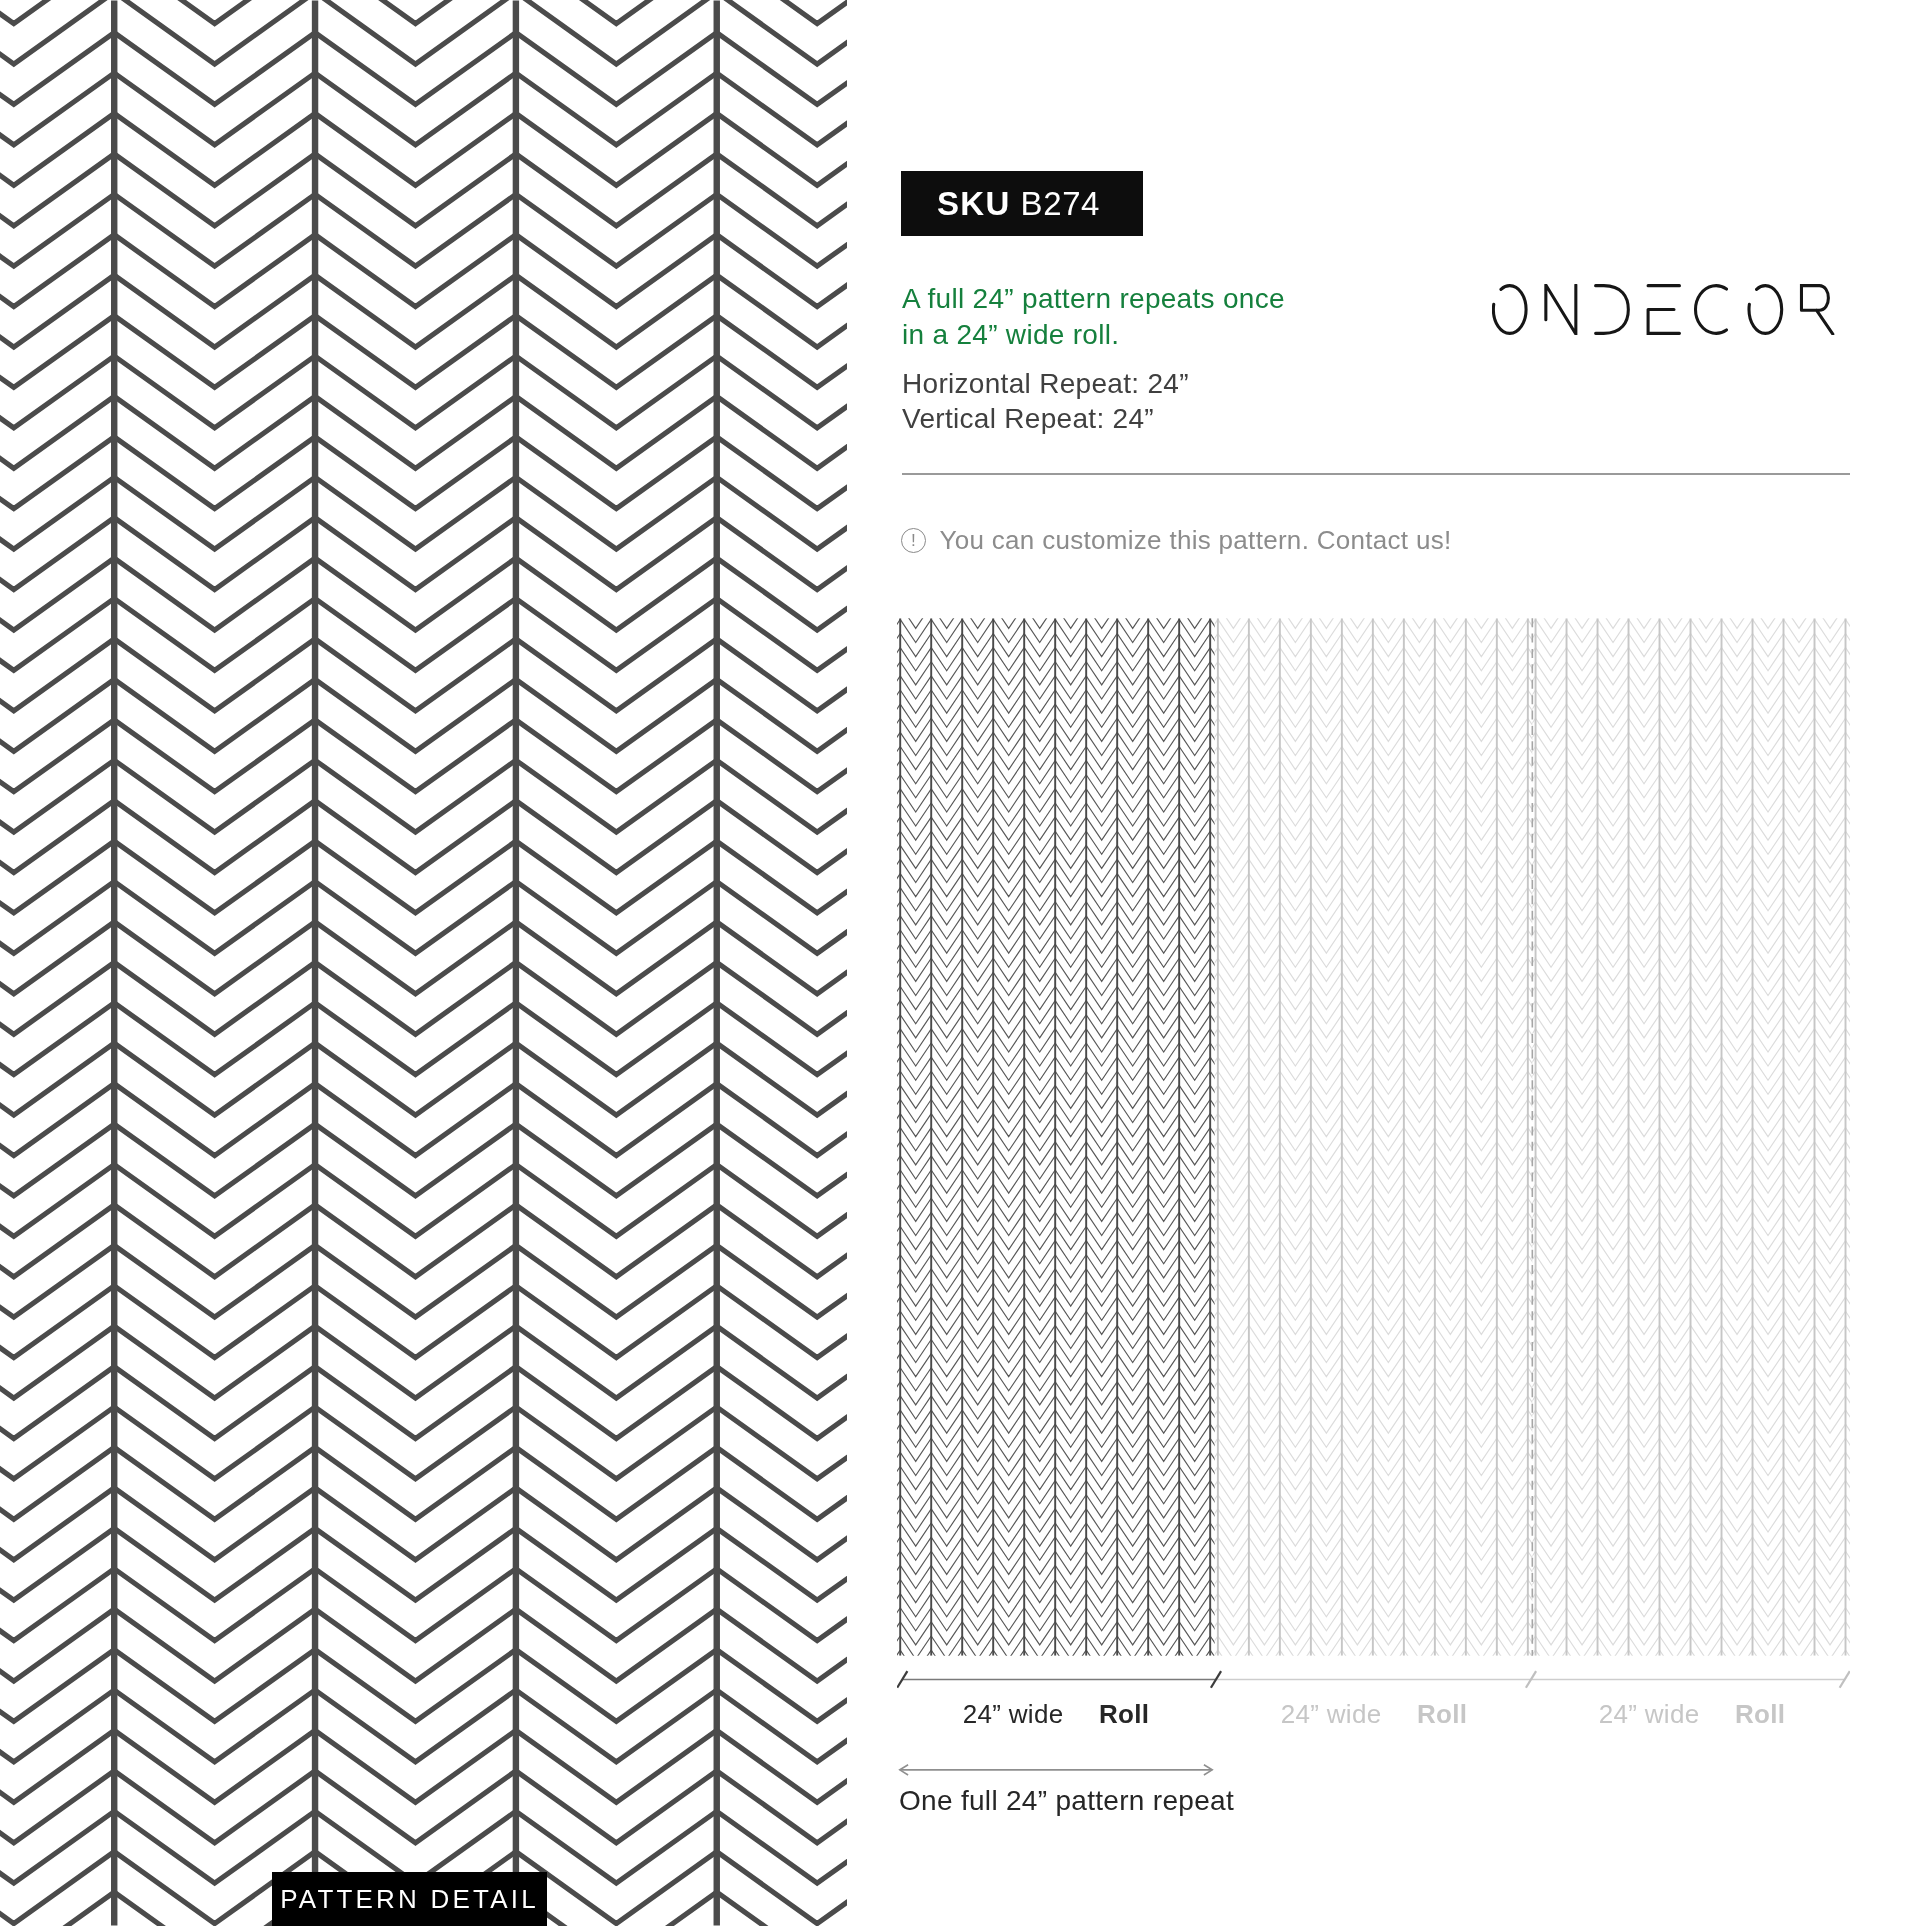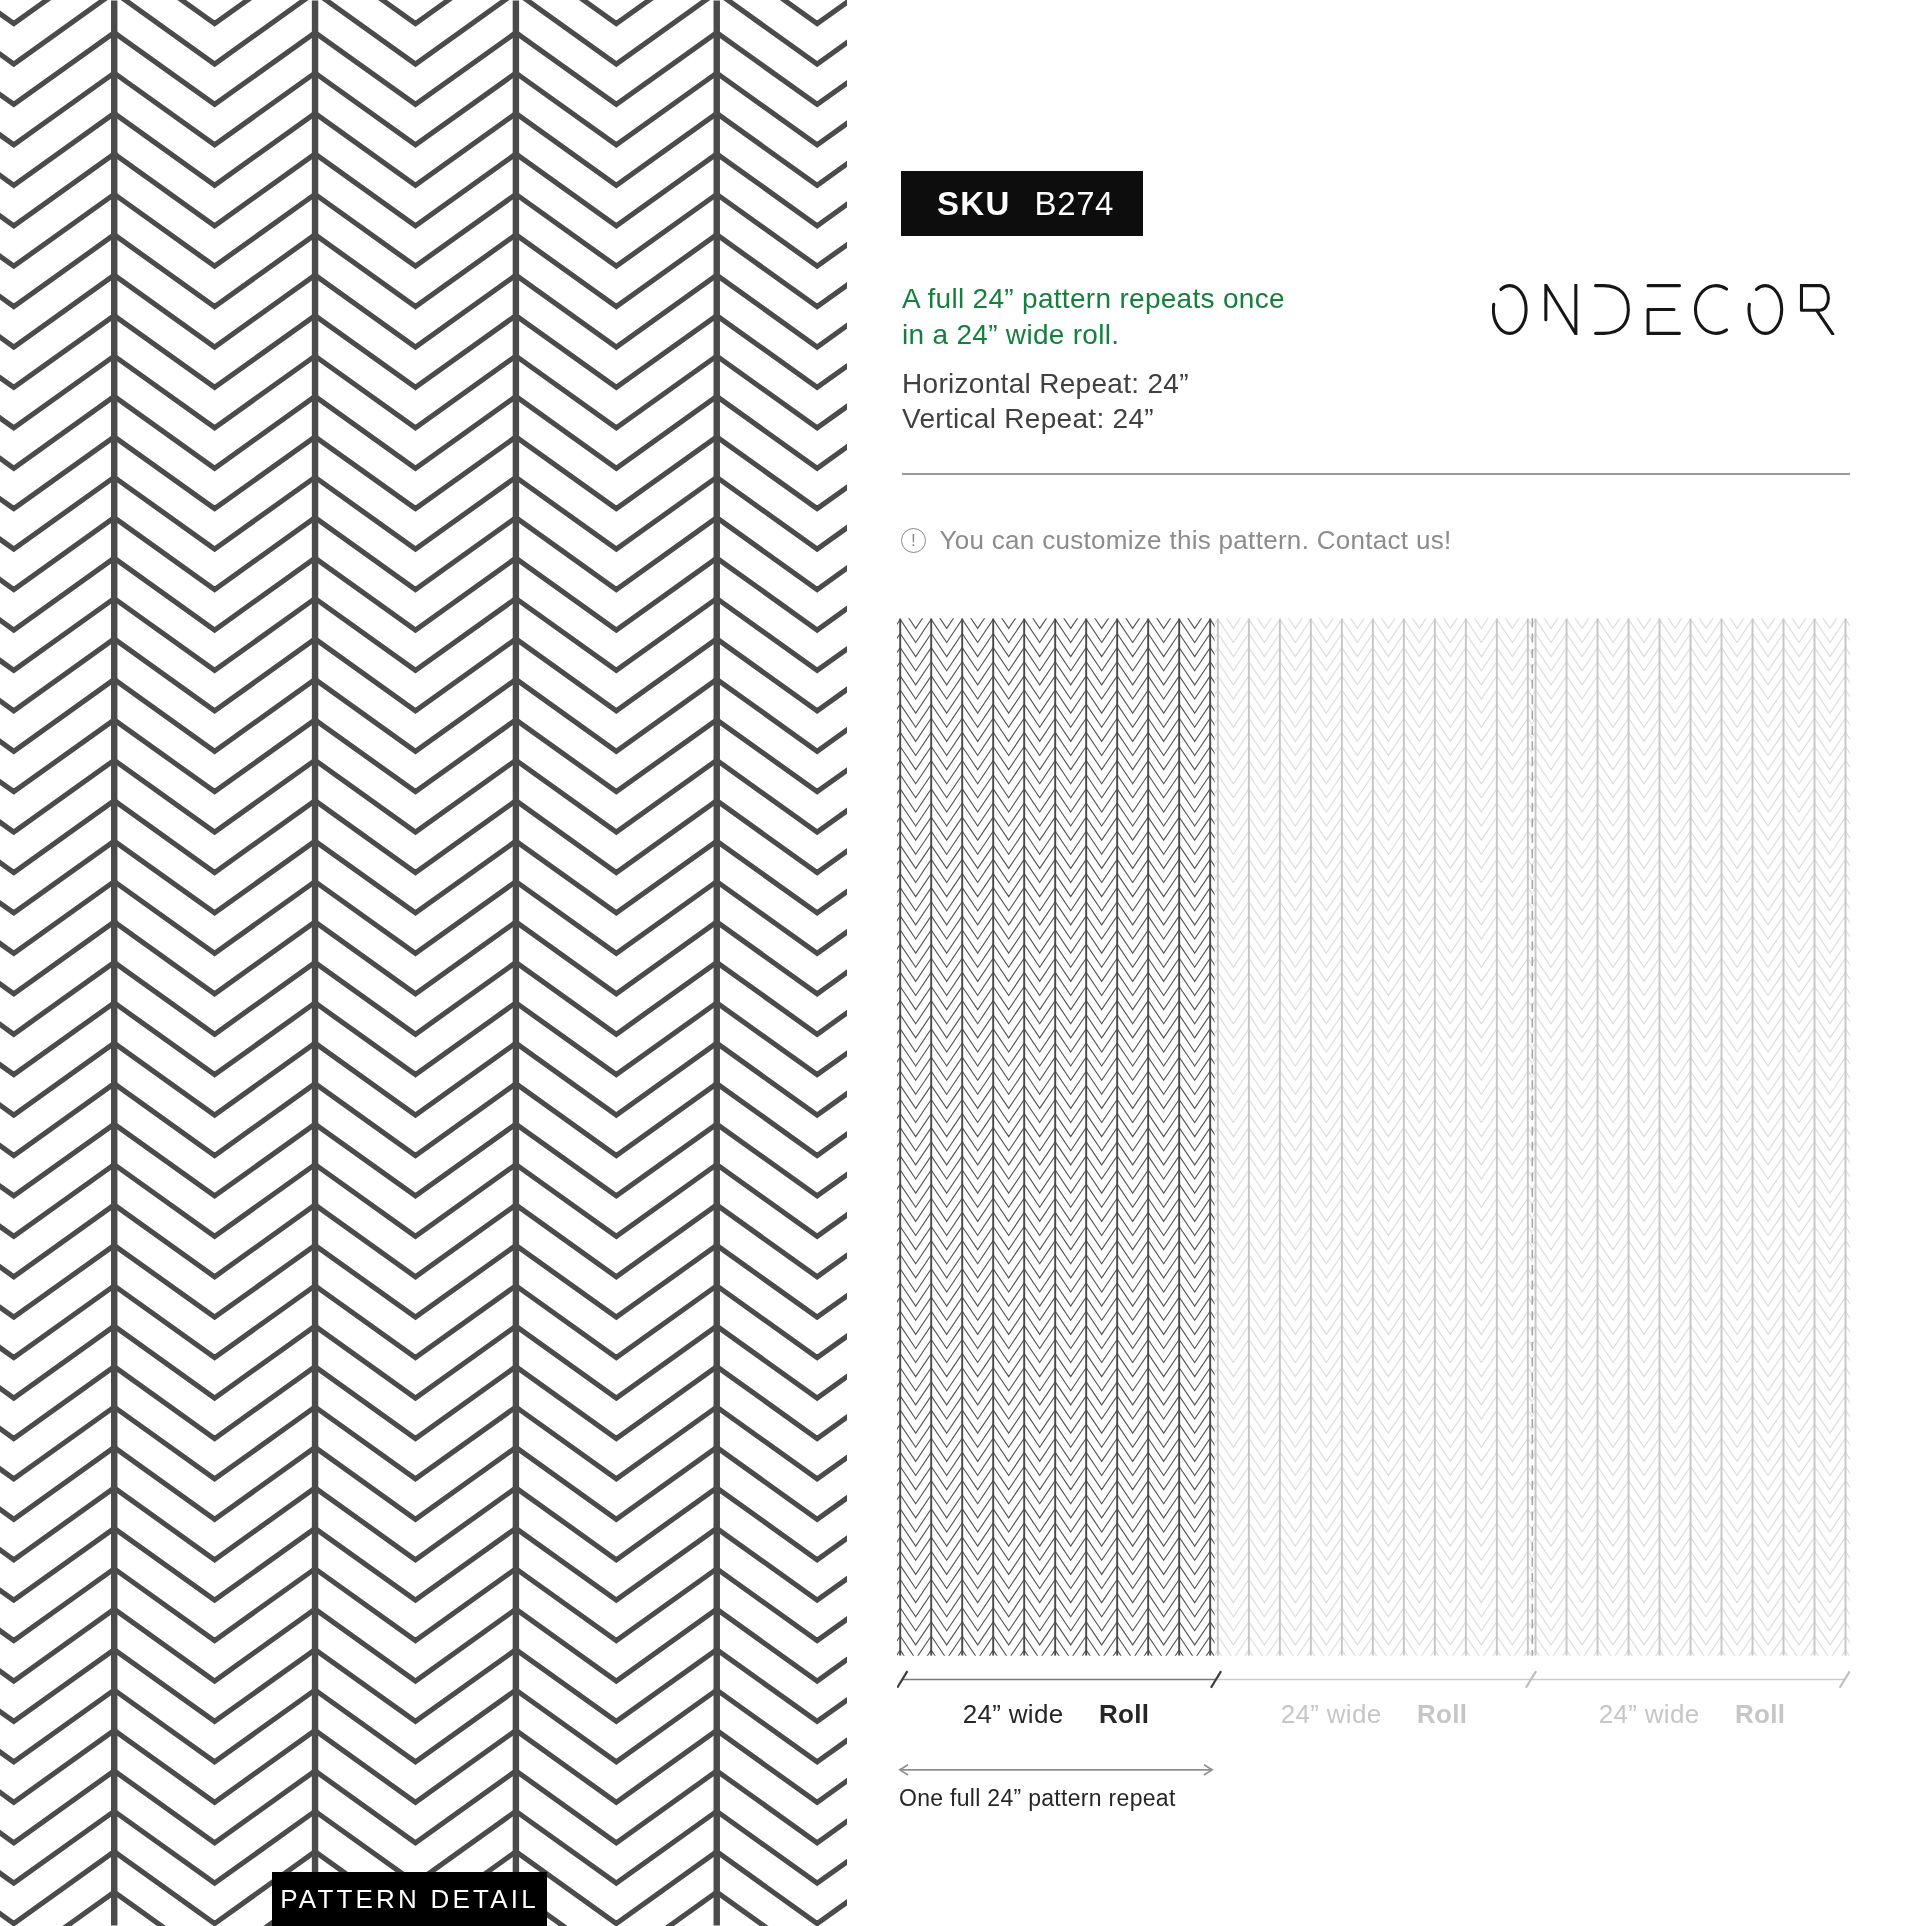--- a/index.html
+++ b/index.html
@@ -12,21 +12,21 @@
 
   
   #pattern-detail-badge{left:272px;top:1872px;width:275px;height:54px;background:#000000;
     color:#ffffff;display:flex;align-items:center;justify-content:center;
     font-size:26px;letter-spacing:3.2px;font-weight:400;}
 
   
   #sku-badge{left:901px;top:171px;width:242px;height:65px;background:#0d0d0d;color:#fff;
     display:flex;align-items:center;padding-left:36px;box-sizing:border-box;font-size:33px;}
   #sku-badge .sku-label{font-weight:700;letter-spacing:1.3px;}
-  #sku-badge .sku-value{font-weight:400;margin-left:24px;letter-spacing:0.6px;}
+  #sku-badge .sku-value{font-weight:400;margin-left:10px;letter-spacing:0.6px;}
 
   
   #desc{left:902px;top:281px;font-size:28px;line-height:36px;color:#15803d;letter-spacing:0.3px;}
   #repeats{left:902px;top:366px;font-size:28px;line-height:35px;color:#404040;letter-spacing:0.3px;}
 
   
   #logo{left:1492px;top:284px;width:349px;height:51px;}
 
   
   #divider{left:902px;top:473px;width:948px;height:1.9px;background:#9a9a9a;}
@@ -39,21 +39,21 @@
   #notice .notice-text{margin-left:13.5px;font-size:26px;letter-spacing:0.3px;text-align:right;}
 
   
   #preview{left:897px;top:618px;width:953px;height:1038px;}
   #roll-arrows{left:897px;top:1668px;width:953px;height:28px;}
   .roll-label{top:1699px;width:318px;text-align:center;font-size:26px;letter-spacing:0.3px;}
   .roll-label .lbl-bold{font-weight:700;margin-left:28px;}
   .roll-label.active{color:#262626;}
   .roll-label.inactive{color:#c6c6c6;}
   #repeat-arrow{left:897px;top:1759px;width:318px;height:23px;}
-  #repeat-caption{left:899px;top:1785px;font-size:23px;color:#262626;letter-spacing:0.3px;}
+  #repeat-caption{left:899px;top:1785px;font-size:28px;color:#262626;letter-spacing:0.3px;}
 </style>
 </head>
 <body>
 
 <div id="stage">
 
   <svg id="big-pattern" class="abs" width="847" height="1926" viewBox="0 0 1320 3000">
       <path d="M-135,-202 L21.5,-90 L178,-202 M-135,-139 L21.5,-27 L178,-139 M-135,-76 L21.5,36 L178,-76 M-135,-13 L21.5,99 L178,-13 M-135,50 L21.5,162 L178,50 M-135,113 L21.5,225 L178,113 M-135,176 L21.5,288 L178,176 M-135,239 L21.5,351 L178,239 M-135,302 L21.5,414 L178,302 M-135,365 L21.5,477 L178,365 M-135,428 L21.5,540 L178,428 M-135,491 L21.5,603 L178,491 M-135,554 L21.5,666 L178,554 M-135,617 L21.5,729 L178,617 M-135,680 L21.5,792 L178,680 M-135,743 L21.5,855 L178,743 M-135,806 L21.5,918 L178,806 M-135,869 L21.5,981 L178,869 M-135,932 L21.5,1044 L178,932 M-135,995 L21.5,1107 L178,995 M-135,1058 L21.5,1170 L178,1058 M-135,1121 L21.5,1233 L178,1121 M-135,1184 L21.5,1296 L178,1184 M-135,1247 L21.5,1359 L178,1247 M-135,1310 L21.5,1422 L178,1310 M-135,1373 L21.5,1485 L178,1373 M-135,1436 L21.5,1548 L178,1436 M-135,1499 L21.5,1611 L178,1499 M-135,1562 L21.5,1674 L178,1562 M-135,1625 L21.5,1737 L178,1625 M-135,1688 L21.5,1800 L178,1688 M-135,1751 L21.5,1863 L178,1751 M-135,1814 L21.5,1926 L178,1814 M-135,1877 L21.5,1989 L178,1877 M-135,1940 L21.5,2052 L178,1940 M-135,2003 L21.5,2115 L178,2003 M-135,2066 L21.5,2178 L178,2066 M-135,2129 L21.5,2241 L178,2129 M-135,2192 L21.5,2304 L178,2192 M-135,2255 L21.5,2367 L178,2255 M-135,2318 L21.5,2430 L178,2318 M-135,2381 L21.5,2493 L178,2381 M-135,2444 L21.5,2556 L178,2444 M-135,2507 L21.5,2619 L178,2507 M-135,2570 L21.5,2682 L178,2570 M-135,2633 L21.5,2745 L178,2633 M-135,2696 L21.5,2808 L178,2696 M-135,2759 L21.5,2871 L178,2759 M-135,2822 L21.5,2934 L178,2822 M-135,2885 L21.5,2997 L178,2885 M-135,2948 L21.5,3060 L178,2948 M-135,3011 L21.5,3123 L178,3011 M-135,3074 L21.5,3186 L178,3074 M178,-202 L334.5,-90 L491,-202 M178,-139 L334.5,-27 L491,-139 M178,-76 L334.5,36 L491,-76 M178,-13 L334.5,99 L491,-13 M178,50 L334.5,162 L491,50 M178,113 L334.5,225 L491,113 M178,176 L334.5,288 L491,176 M178,239 L334.5,351 L491,239 M178,302 L334.5,414 L491,302 M178,365 L334.5,477 L491,365 M178,428 L334.5,540 L491,428 M178,491 L334.5,603 L491,491 M178,554 L334.5,666 L491,554 M178,617 L334.5,729 L491,617 M178,680 L334.5,792 L491,680 M178,743 L334.5,855 L491,743 M178,806 L334.5,918 L491,806 M178,869 L334.5,981 L491,869 M178,932 L334.5,1044 L491,932 M178,995 L334.5,1107 L491,995 M178,1058 L334.5,1170 L491,1058 M178,1121 L334.5,1233 L491,1121 M178,1184 L334.5,1296 L491,1184 M178,1247 L334.5,1359 L491,1247 M178,1310 L334.5,1422 L491,1310 M178,1373 L334.5,1485 L491,1373 M178,1436 L334.5,1548 L491,1436 M178,1499 L334.5,1611 L491,1499 M178,1562 L334.5,1674 L491,1562 M178,1625 L334.5,1737 L491,1625 M178,1688 L334.5,1800 L491,1688 M178,1751 L334.5,1863 L491,1751 M178,1814 L334.5,1926 L491,1814 M178,1877 L334.5,1989 L491,1877 M178,1940 L334.5,2052 L491,1940 M178,2003 L334.5,2115 L491,2003 M178,2066 L334.5,2178 L491,2066 M178,2129 L334.5,2241 L491,2129 M178,2192 L334.5,2304 L491,2192 M178,2255 L334.5,2367 L491,2255 M178,2318 L334.5,2430 L491,2318 M178,2381 L334.5,2493 L491,2381 M178,2444 L334.5,2556 L491,2444 M178,2507 L334.5,2619 L491,2507 M178,2570 L334.5,2682 L491,2570 M178,2633 L334.5,2745 L491,2633 M178,2696 L334.5,2808 L491,2696 M178,2759 L334.5,2871 L491,2759 M178,2822 L334.5,2934 L491,2822 M178,2885 L334.5,2997 L491,2885 M178,2948 L334.5,3060 L491,2948 M178,3011 L334.5,3123 L491,3011 M178,3074 L334.5,3186 L491,3074 M491,-202 L647.5,-90 L804,-202 M491,-139 L647.5,-27 L804,-139 M491,-76 L647.5,36 L804,-76 M491,-13 L647.5,99 L804,-13 M491,50 L647.5,162 L804,50 M491,113 L647.5,225 L804,113 M491,176 L647.5,288 L804,176 M491,239 L647.5,351 L804,239 M491,302 L647.5,414 L804,302 M491,365 L647.5,477 L804,365 M491,428 L647.5,540 L804,428 M491,491 L647.5,603 L804,491 M491,554 L647.5,666 L804,554 M491,617 L647.5,729 L804,617 M491,680 L647.5,792 L804,680 M491,743 L647.5,855 L804,743 M491,806 L647.5,918 L804,806 M491,869 L647.5,981 L804,869 M491,932 L647.5,1044 L804,932 M491,995 L647.5,1107 L804,995 M491,1058 L647.5,1170 L804,1058 M491,1121 L647.5,1233 L804,1121 M491,1184 L647.5,1296 L804,1184 M491,1247 L647.5,1359 L804,1247 M491,1310 L647.5,1422 L804,1310 M491,1373 L647.5,1485 L804,1373 M491,1436 L647.5,1548 L804,1436 M491,1499 L647.5,1611 L804,1499 M491,1562 L647.5,1674 L804,1562 M491,1625 L647.5,1737 L804,1625 M491,1688 L647.5,1800 L804,1688 M491,1751 L647.5,1863 L804,1751 M491,1814 L647.5,1926 L804,1814 M491,1877 L647.5,1989 L804,1877 M491,1940 L647.5,2052 L804,1940 M491,2003 L647.5,2115 L804,2003 M491,2066 L647.5,2178 L804,2066 M491,2129 L647.5,2241 L804,2129 M491,2192 L647.5,2304 L804,2192 M491,2255 L647.5,2367 L804,2255 M491,2318 L647.5,2430 L804,2318 M491,2381 L647.5,2493 L804,2381 M491,2444 L647.5,2556 L804,2444 M491,2507 L647.5,2619 L804,2507 M491,2570 L647.5,2682 L804,2570 M491,2633 L647.5,2745 L804,2633 M491,2696 L647.5,2808 L804,2696 M491,2759 L647.5,2871 L804,2759 M491,2822 L647.5,2934 L804,2822 M491,2885 L647.5,2997 L804,2885 M491,2948 L647.5,3060 L804,2948 M491,3011 L647.5,3123 L804,3011 M491,3074 L647.5,3186 L804,3074 M804,-202 L960.5,-90 L1117,-202 M804,-139 L960.5,-27 L1117,-139 M804,-76 L960.5,36 L1117,-76 M804,-13 L960.5,99 L1117,-13 M804,50 L960.5,162 L1117,50 M804,113 L960.5,225 L1117,113 M804,176 L960.5,288 L1117,176 M804,239 L960.5,351 L1117,239 M804,302 L960.5,414 L1117,302 M804,365 L960.5,477 L1117,365 M804,428 L960.5,540 L1117,428 M804,491 L960.5,603 L1117,491 M804,554 L960.5,666 L1117,554 M804,617 L960.5,729 L1117,617 M804,680 L960.5,792 L1117,680 M804,743 L960.5,855 L1117,743 M804,806 L960.5,918 L1117,806 M804,869 L960.5,981 L1117,869 M804,932 L960.5,1044 L1117,932 M804,995 L960.5,1107 L1117,995 M804,1058 L960.5,1170 L1117,1058 M804,1121 L960.5,1233 L1117,1121 M804,1184 L960.5,1296 L1117,1184 M804,1247 L960.5,1359 L1117,1247 M804,1310 L960.5,1422 L1117,1310 M804,1373 L960.5,1485 L1117,1373 M804,1436 L960.5,1548 L1117,1436 M804,1499 L960.5,1611 L1117,1499 M804,1562 L960.5,1674 L1117,1562 M804,1625 L960.5,1737 L1117,1625 M804,1688 L960.5,1800 L1117,1688 M804,1751 L960.5,1863 L1117,1751 M804,1814 L960.5,1926 L1117,1814 M804,1877 L960.5,1989 L1117,1877 M804,1940 L960.5,2052 L1117,1940 M804,2003 L960.5,2115 L1117,2003 M804,2066 L960.5,2178 L1117,2066 M804,2129 L960.5,2241 L1117,2129 M804,2192 L960.5,2304 L1117,2192 M804,2255 L960.5,2367 L1117,2255 M804,2318 L960.5,2430 L1117,2318 M804,2381 L960.5,2493 L1117,2381 M804,2444 L960.5,2556 L1117,2444 M804,2507 L960.5,2619 L1117,2507 M804,2570 L960.5,2682 L1117,2570 M804,2633 L960.5,2745 L1117,2633 M804,2696 L960.5,2808 L1117,2696 M804,2759 L960.5,2871 L1117,2759 M804,2822 L960.5,2934 L1117,2822 M804,2885 L960.5,2997 L1117,2885 M804,2948 L960.5,3060 L1117,2948 M804,3011 L960.5,3123 L1117,3011 M804,3074 L960.5,3186 L1117,3074 M1117,-202 L1273.5,-90 L1430,-202 M1117,-139 L1273.5,-27 L1430,-139 M1117,-76 L1273.5,36 L1430,-76 M1117,-13 L1273.5,99 L1430,-13 M1117,50 L1273.5,162 L1430,50 M1117,113 L1273.5,225 L1430,113 M1117,176 L1273.5,288 L1430,176 M1117,239 L1273.5,351 L1430,239 M1117,302 L1273.5,414 L1430,302 M1117,365 L1273.5,477 L1430,365 M1117,428 L1273.5,540 L1430,428 M1117,491 L1273.5,603 L1430,491 M1117,554 L1273.5,666 L1430,554 M1117,617 L1273.5,729 L1430,617 M1117,680 L1273.5,792 L1430,680 M1117,743 L1273.5,855 L1430,743 M1117,806 L1273.5,918 L1430,806 M1117,869 L1273.5,981 L1430,869 M1117,932 L1273.5,1044 L1430,932 M1117,995 L1273.5,1107 L1430,995 M1117,1058 L1273.5,1170 L1430,1058 M1117,1121 L1273.5,1233 L1430,1121 M1117,1184 L1273.5,1296 L1430,1184 M1117,1247 L1273.5,1359 L1430,1247 M1117,1310 L1273.5,1422 L1430,1310 M1117,1373 L1273.5,1485 L1430,1373 M1117,1436 L1273.5,1548 L1430,1436 M1117,1499 L1273.5,1611 L1430,1499 M1117,1562 L1273.5,1674 L1430,1562 M1117,1625 L1273.5,1737 L1430,1625 M1117,1688 L1273.5,1800 L1430,1688 M1117,1751 L1273.5,1863 L1430,1751 M1117,1814 L1273.5,1926 L1430,1814 M1117,1877 L1273.5,1989 L1430,1877 M1117,1940 L1273.5,2052 L1430,1940 M1117,2003 L1273.5,2115 L1430,2003 M1117,2066 L1273.5,2178 L1430,2066 M1117,2129 L1273.5,2241 L1430,2129 M1117,2192 L1273.5,2304 L1430,2192 M1117,2255 L1273.5,2367 L1430,2255 M1117,2318 L1273.5,2430 L1430,2318 M1117,2381 L1273.5,2493 L1430,2381 M1117,2444 L1273.5,2556 L1430,2444 M1117,2507 L1273.5,2619 L1430,2507 M1117,2570 L1273.5,2682 L1430,2570 M1117,2633 L1273.5,2745 L1430,2633 M1117,2696 L1273.5,2808 L1430,2696 M1117,2759 L1273.5,2871 L1430,2759 M1117,2822 L1273.5,2934 L1430,2822 M1117,2885 L1273.5,2997 L1430,2885 M1117,2948 L1273.5,3060 L1430,2948 M1117,3011 L1273.5,3123 L1430,3011 M1117,3074 L1273.5,3186 L1430,3074 " fill="none" stroke="#4b4b4b" stroke-width="8"></path>
       <path d="M-135,0 L-135,3000 M178,0 L178,3000 M491,0 L491,3000 M804,0 L804,3000 M1117,0 L1117,3000 M1430,0 L1430,3000 " fill="none" stroke="#4b4b4b" stroke-width="10"></path>
     </svg>

